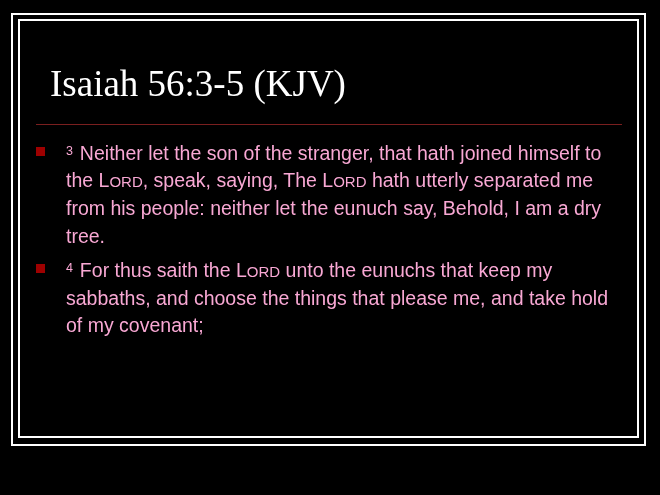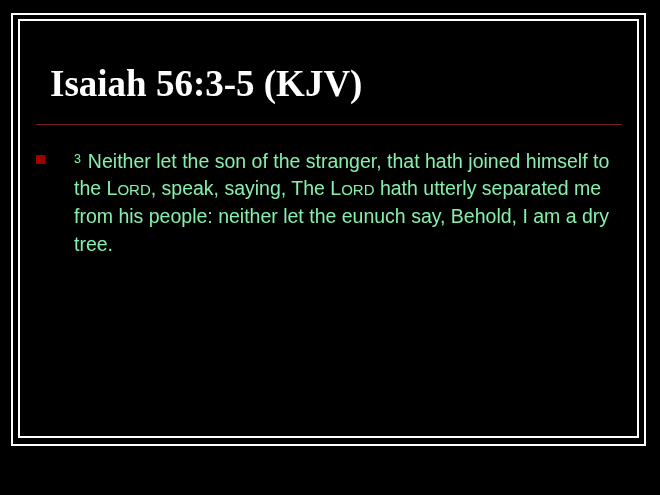--- a/index.html
+++ b/index.html
@@ -56,21 +56,21 @@
   .title-area {
     position: absolute;
     left: 50px;
     top: 62px;
     width: 560px;
     height: 52px;
   }
   .slide-title {
     margin: 0;
     font-family: "Liberation Serif", serif;
-    font-weight: bold;
+    font-weight: normal;
     font-size: 37px;
     line-height: 44px;
     color: #ffffff;
     letter-spacing: 0px;
     white-space: nowrap;
   }
   .title-rule {
     position: absolute;
     left: 36px;
     top: 124px;
@@ -95,25 +95,25 @@
 
   .bullet-marker {
     position: absolute;
     left: 6px;
     top: 9px;
     width: 9px;
     height: 9px;
     background: #9e0000;
   }
   .bullet-text {
-    margin: 12px;
+    margin: 4px;
     font-family: "Liberation Sans", sans-serif;
     font-size: 19.5px;
     line-height: 27.2px;
-    color: #86efac;
+    color: #f9a8d4;
     text-align: left;
   }
   .verse-num {
     font-size: 12.5px;
     vertical-align: 5px;
     padding-right: 1.5px;
   }
   .smallcaps-lord .sc-l { font-size: 19.5px; }
   .smallcaps-lord .sc-ord { font-size: 15px; }
 </style>
@@ -131,16 +131,20 @@
   </div>
   <div class="title-rule"></div>
 
   <div class="body-area">
 
     <div class="bullet-row">
       <span class="bullet-marker"></span>
       <p class="bullet-text"><span class="verse-num">3</span><span> Neither let the son of the stranger, that hath joined himself to the </span><span class="smallcaps-lord"><span class="sc-l">L</span><span class="sc-ord">ORD</span></span><span>, speak, saying, The </span><span class="smallcaps-lord"><span class="sc-l">L</span><span class="sc-ord">ORD</span></span><span> hath utterly separated me from his people: neither let the eunuch say, Behold, I am a dry tree.</span></p>
     </div>
 
+    <div class="bullet-row">
+      <span class="bullet-marker"></span>
+      <p class="bullet-text"><span class="verse-num">4</span><span> For thus saith the </span><span class="smallcaps-lord"><span class="sc-l">L</span><span class="sc-ord">ORD</span></span><span> unto the eunuchs that keep my sabbaths, and choose the things that please me, and take hold of my covenant;</span></p>
+    </div>
 
 
   </div>
 </div>
 
 </body></html>

